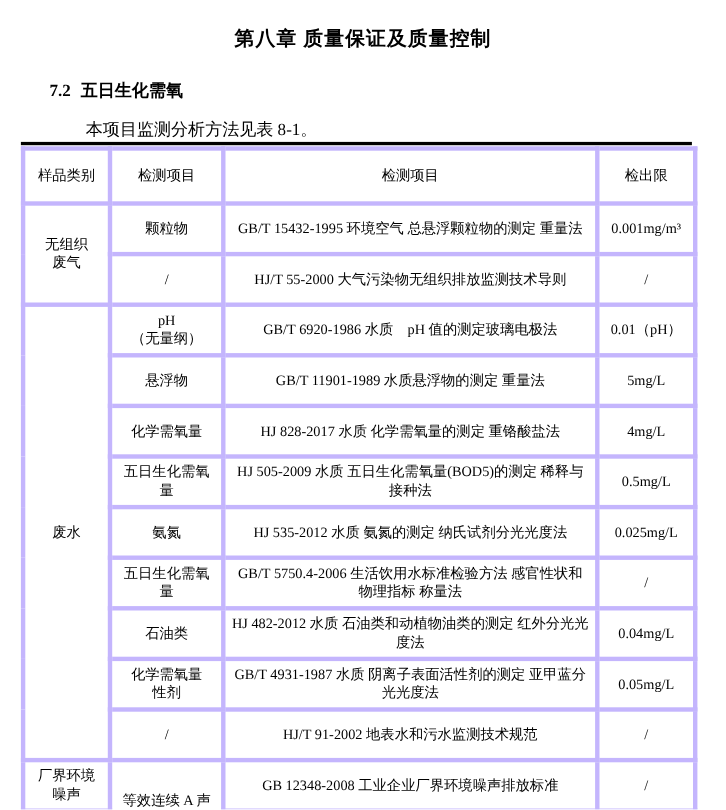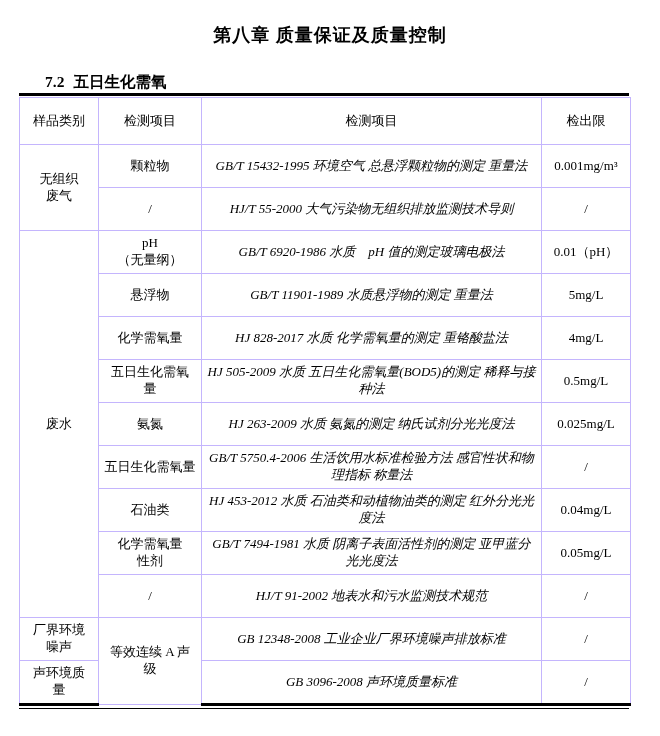--- a/index.html
+++ b/index.html
@@ -41,46 +41,47 @@
     border-bottom: 1px solid #000;
     padding: 1px 0 2px 0;
   }
   table.methods {
     width: 100%;
     border-collapse: collapse;
     table-layout: fixed;
     font-size: 13px;
   }
   table.methods td {
-    border: 1px solid #c4b5fd;
+    border: 4px solid #c4b5fd;
     padding: 3px 5px;
     height: 36px;
     text-align: center;
     vertical-align: middle;
     line-height: 1.3;
     overflow: hidden;
   }
   table.methods tr.header-row td { height: 40px; }
   td.col-cat  { border-left: 1px dashed #b5b5b5; }
   td.col-limit { border-right: 1px dashed #b5b5b5; }
   tr.last-row td { border-bottom: 3px solid #000; }
   .pre { white-space: pre-line; }
-  td.basis { text-align: left; padding-left: 6px; padding-right: 4px; font-style: italic; }
+  td.basis { text-align: left; padding-left: 6px; padding-right: 4px; }
 </style>
 </head>
 <body>
 
 <div class="doc">
 
   <div class="chapter-title">第八章 质量保证及质量控制</div>
 
   <div class="section-heading">
     <span class="section-number">7.2</span><span>五日生化需氧</span>
   </div>
 
+  <p class="intro">本项目监测分析方法见表 8-1。</p>
 
 
   <div class="table-wrap">
     <table class="methods">
       <colgroup>
         <col style="width:79px">
         <col style="width:103px">
         <col style="width:340px">
         <col style="width:89px">
       </colgroup>
@@ -128,40 +129,40 @@
 
         <tr>
           <td class="pre">五日生化需氧
 量</td>
           <td class="basis">HJ 505-2009 水质 五日生化需氧量(BOD5)的测定 稀释与接种法</td>
           <td class="col-limit">0.5mg/L</td>
         </tr>
 
         <tr>
           <td class="pre">氨氮</td>
-          <td class="basis">HJ 263-2009 水质 氨氮的测定 纳氏试剂分光光度法</td>
+          <td class="basis">HJ 535-2012 水质 氨氮的测定 纳氏试剂分光光度法</td>
           <td class="col-limit">0.025mg/L</td>
         </tr>
 
         <tr>
           <td class="pre">五日生化需氧量</td>
           <td class="basis">GB/T 5750.4-2006 生活饮用水标准检验方法 感官性状和物理指标 称量法</td>
           <td class="col-limit">/</td>
         </tr>
 
         <tr>
           <td class="pre">石油类</td>
-          <td class="basis">HJ 453-2012 水质 石油类和动植物油类的测定 红外分光光度法</td>
+          <td class="basis">HJ 482-2012 水质 石油类和动植物油类的测定 红外分光光度法</td>
           <td class="col-limit">0.04mg/L</td>
         </tr>
 
         <tr>
           <td class="pre">化学需氧量
 性剂</td>
-          <td class="basis">GB/T 7494-1981 水质 阴离子表面活性剂的测定 亚甲蓝分光光度法</td>
+          <td class="basis">GB/T 4931-1987 水质 阴离子表面活性剂的测定 亚甲蓝分光光度法</td>
           <td class="col-limit">0.05mg/L</td>
         </tr>
 
         <tr>
           <td class="pre">/</td>
           <td class="basis">HJ/T 91-2002 地表水和污水监测技术规范</td>
           <td class="col-limit">/</td>
         </tr>
 
         <tr>

